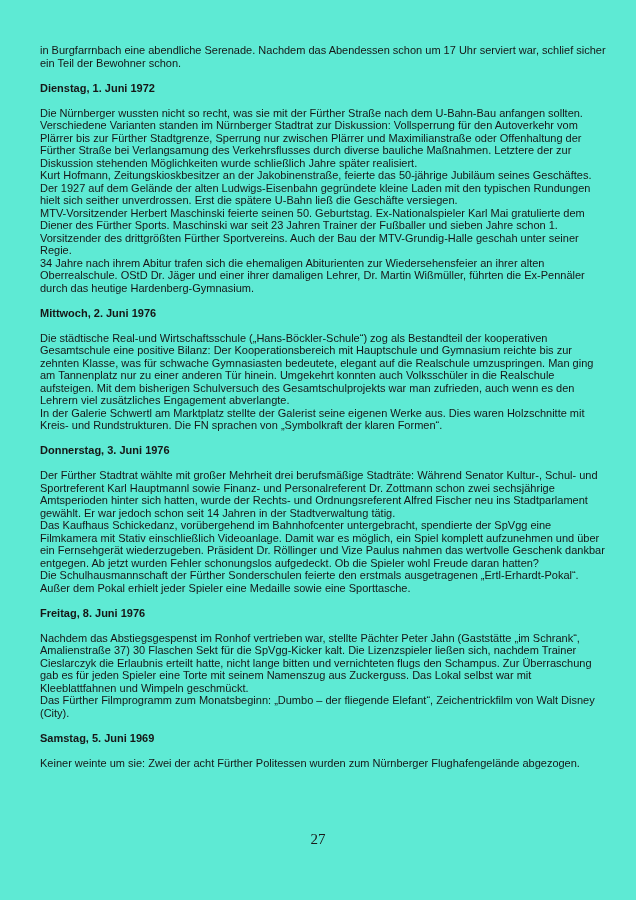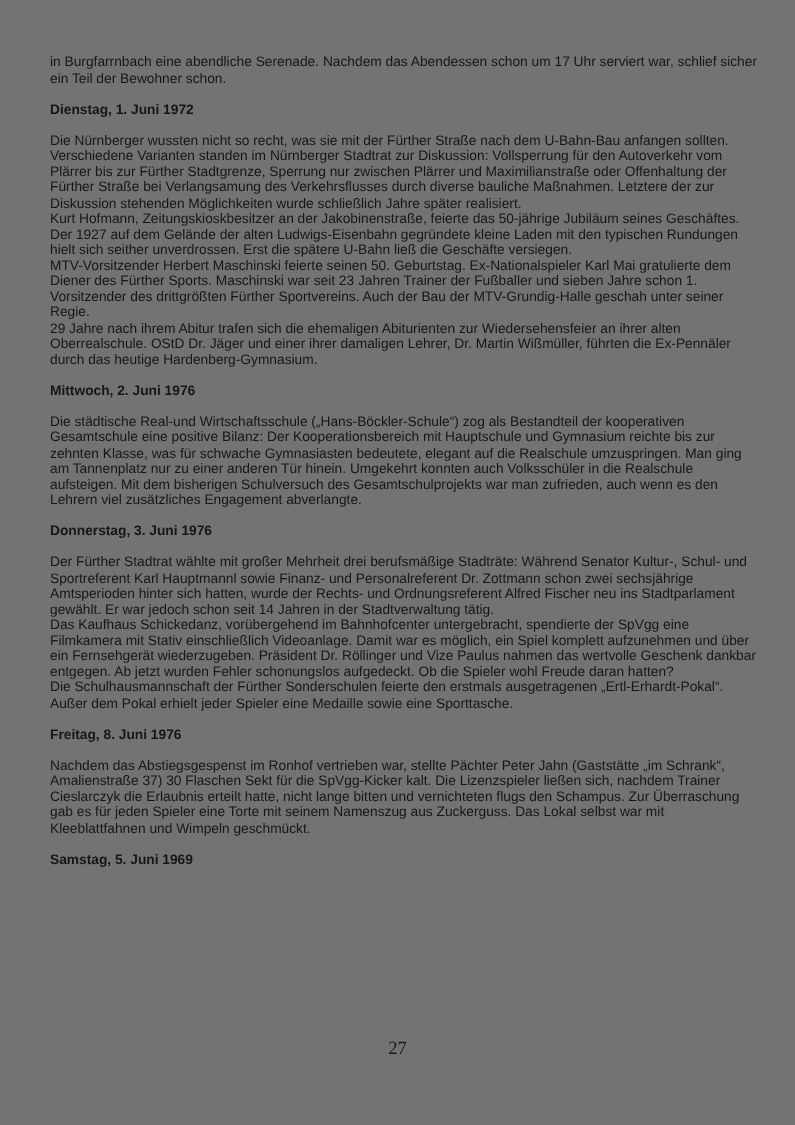--- a/index.html
+++ b/index.html
@@ -4,21 +4,21 @@
 <style>
   html, body {
     margin: 0;
     padding: 0;
     background: #ffffff;
   }
   .page {
     position: relative;
     width: 636px;
     height: 900px;
-    background: #737373;
+    background: #5eead4;
     overflow: hidden;
     font-family: "Liberation Sans", sans-serif;
   }
   .content {
     position: absolute;
     left: 40px;
     top: 44px;
     width: 566px;
     font-size: 11px;
     line-height: 12.5px;
@@ -54,31 +54,34 @@
 
 <div class="page">
   <div class="content">
 
     <p>in Burgfarrnbach eine abendliche Serenade. Nachdem das Abendessen schon um 17 Uhr serviert war, schlief sicher ein Teil der Bewohner schon.</p>
 
     <h2>Dienstag, 1. Juni 1972</h2>
     <p>Die Nürnberger wussten nicht so recht, was sie mit der Fürther Straße nach dem U-Bahn-Bau anfangen sollten. Verschiedene Varianten standen im Nürnberger Stadtrat zur Diskussion: Vollsperrung für den Autoverkehr vom Plärrer bis zur Fürther Stadtgrenze, Sperrung nur zwischen Plärrer und Maximilianstraße oder Offenhaltung der Fürther Straße bei Verlangsamung des Verkehrsflusses durch diverse bauliche Maßnahmen. Letztere der zur Diskussion stehenden Möglichkeiten wurde schließlich Jahre später realisiert.</p>
     <p>Kurt Hofmann, Zeitungskioskbesitzer an der Jakobinenstraße, feierte das 50-jährige Jubiläum seines Geschäftes. Der 1927 auf dem Gelände der alten Ludwigs-Eisenbahn gegründete kleine Laden mit den typischen Rundungen hielt sich seither unverdrossen. Erst die spätere U-Bahn ließ die Geschäfte versiegen.</p>
     <p>MTV-Vorsitzender Herbert Maschinski feierte seinen 50. Geburtstag. Ex-Nationalspieler Karl Mai gratulierte dem Diener des Fürther Sports. Maschinski war seit 23 Jahren Trainer der Fußballer und sieben Jahre schon 1. Vorsitzender des drittgrößten Fürther Sportvereins. Auch der Bau der MTV-Grundig-Halle geschah unter seiner Regie.</p>
-    <p>29 Jahre nach ihrem Abitur trafen sich die ehemaligen Abiturienten zur Wiedersehensfeier an ihrer alten Oberrealschule. OStD Dr. Jäger und einer ihrer damaligen Lehrer, Dr. Martin Wißmüller, führten die Ex-Pennäler durch das heutige Hardenberg-Gymnasium.</p>
+    <p>34 Jahre nach ihrem Abitur trafen sich die ehemaligen Abiturienten zur Wiedersehensfeier an ihrer alten Oberrealschule. OStD Dr. Jäger und einer ihrer damaligen Lehrer, Dr. Martin Wißmüller, führten die Ex-Pennäler durch das heutige Hardenberg-Gymnasium.</p>
 
     <h2>Mittwoch, 2. Juni 1976</h2>
     <p>Die städtische Real-und Wirtschaftsschule („Hans-Böckler-Schule“) zog als Bestandteil der kooperativen Gesamtschule eine positive Bilanz: Der Kooperationsbereich mit Hauptschule und Gymnasium reichte bis zur zehnten Klasse, was für schwache Gymnasiasten bedeutete, elegant auf die Realschule umzuspringen. Man ging am Tannenplatz nur zu einer anderen Tür hinein. Umgekehrt konnten auch Volksschüler in die Realschule aufsteigen. Mit dem bisherigen Schulversuch des Gesamtschulprojekts war man zufrieden, auch wenn es den Lehrern viel zusätzliches Engagement abverlangte.</p>
+    <p>In der Galerie Schwertl am Marktplatz stellte der Galerist seine eigenen Werke aus. Dies waren Holzschnitte mit Kreis- und Rundstrukturen. Die FN sprachen von „Symbolkraft der klaren Formen“.</p>
 
     <h2>Donnerstag, 3. Juni 1976</h2>
     <p>Der Fürther Stadtrat wählte mit großer Mehrheit drei berufsmäßige Stadträte: Während Senator Kultur-, Schul- und Sportreferent Karl Hauptmannl sowie Finanz- und Personalreferent Dr. Zottmann schon zwei sechsjährige Amtsperioden hinter sich hatten, wurde der Rechts- und Ordnungsreferent Alfred Fischer neu ins Stadtparlament gewählt. Er war jedoch schon seit 14 Jahren in der Stadtverwaltung tätig.</p>
     <p>Das Kaufhaus Schickedanz, vorübergehend im Bahnhofcenter untergebracht, spendierte der SpVgg eine Filmkamera mit Stativ einschließlich Videoanlage. Damit war es möglich, ein Spiel komplett aufzunehmen und über ein Fernsehgerät wiederzugeben. Präsident Dr. Röllinger und Vize Paulus nahmen das wertvolle Geschenk dankbar entgegen. Ab jetzt wurden Fehler schonungslos aufgedeckt. Ob die Spieler wohl Freude daran hatten?</p>
     <p>Die Schulhausmannschaft der Fürther Sonderschulen feierte den erstmals ausgetragenen „Ertl-Erhardt-Pokal“. Außer dem Pokal erhielt jeder Spieler eine Medaille sowie eine Sporttasche.</p>
 
     <h2>Freitag, 8. Juni 1976</h2>
     <p>Nachdem das Abstiegsgespenst im Ronhof vertrieben war, stellte Pächter Peter Jahn (Gaststätte „im Schrank“, Amalienstraße 37) 30 Flaschen Sekt für die SpVgg-Kicker kalt. Die Lizenzspieler ließen sich, nachdem Trainer Cieslarczyk die Erlaubnis erteilt hatte, nicht lange bitten und vernichteten flugs den Schampus. Zur Überraschung gab es für jeden Spieler eine Torte mit seinem Namenszug aus Zuckerguss. Das Lokal selbst war mit Kleeblattfahnen und Wimpeln geschmückt.</p>
+    <p>Das Fürther Filmprogramm zum Monatsbeginn: „Dumbo – der fliegende Elefant“, Zeichentrickfilm von Walt Disney (City).</p>
 
     <h2>Samstag, 5. Juni 1969</h2>
+    <p>Keiner weinte um sie: Zwei der acht Fürther Politessen wurden zum Nürnberger Flughafengelände abgezogen.</p>
 
   </div>
 
   <div class="page-footer">27</div>
 </div>
 
 </body></html>

